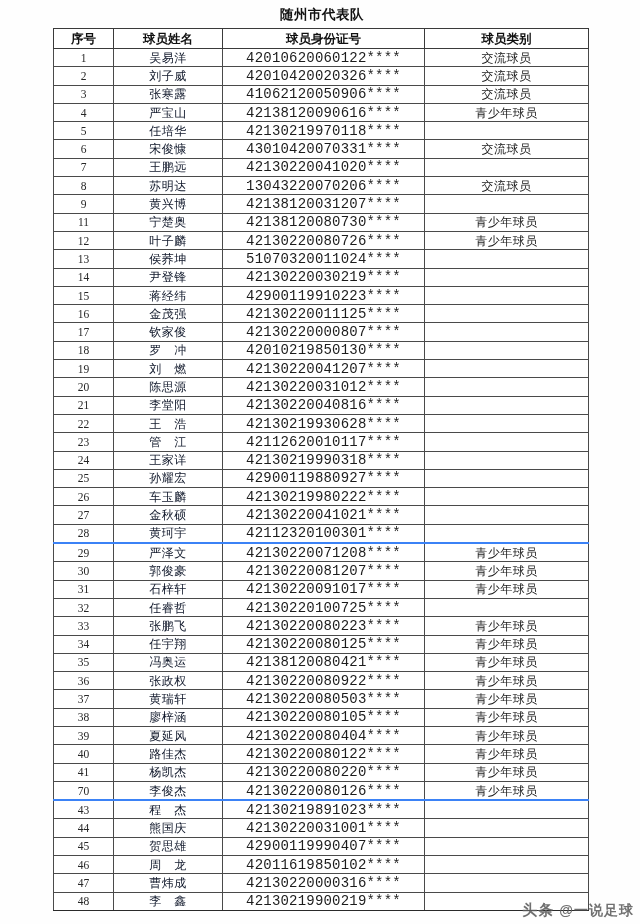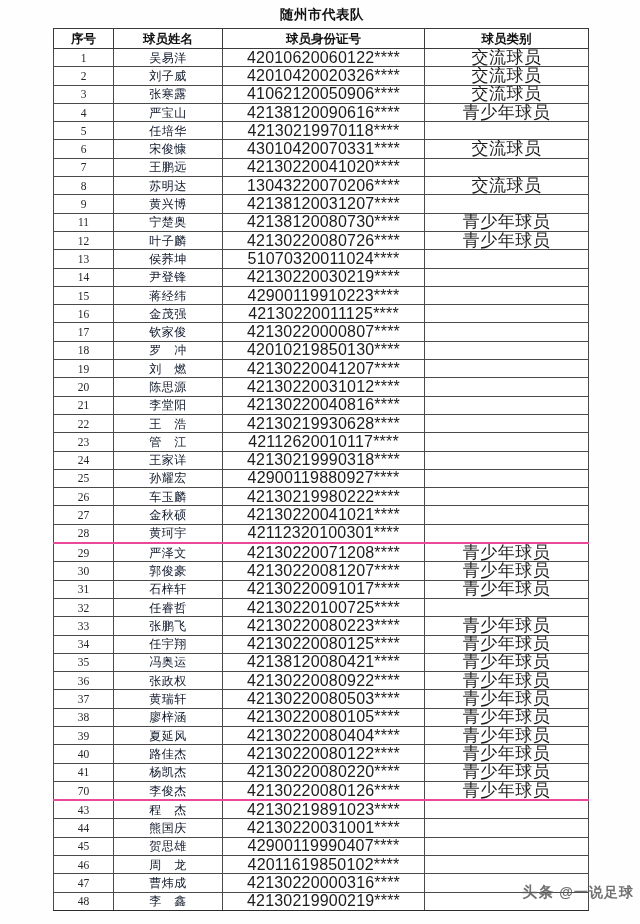--- a/index.html
+++ b/index.html
@@ -85,44 +85,44 @@
     font-family: "Liberation Serif", "DejaVu Serif", serif;
     color: #262626;
   }
   td.name {
     font-size: 12px;
     font-family: "Liberation Sans", "DejaVu Sans", sans-serif;
     color: #0f172a;
     letter-spacing: 0.5px;
   }
   td.idnum {
-    font-size: 16px;
-    font-family: Liberation Sans, sans-serif;
+    font-size: 14px;
+    font-family: Liberation Mono, monospace;
     letter-spacing: 0.2px;
     color: #1c1c1c;
     margin-top: 12px;
   }
   td.type {
-    font-size: 17px;
+    font-size: 12px;
     font-family: Liberation Sans, sans-serif;
     color: #1c1c1c;
     letter-spacing: 0.5px;
   }
 
   
   tr.sep-above > td { border-top: 2px solid #ef4444; }
-  tr.sep-below > td { border-bottom: 2px solid #ec4899; }
+  tr.sep-below > td { border-bottom: 2px solid #3b82f6; }
 
   table.roster tbody tr:last-child > td { border-bottom: 1.6px solid #2a2a2a; }
 
   
   #watermark {
     position: absolute;
     right: 6px;
-    bottom: 22px;
+    bottom: 4px;
     font-size: 15px;
     font-weight: bold;
     font-family: "Liberation Sans", "DejaVu Sans", sans-serif;
     color: #5d5d5d;
     opacity: 0.88;
     letter-spacing: 1px;
     white-space: nowrap;
     pointer-events: none;
   }
   #watermark .wm-at { font-size: 14px; }

